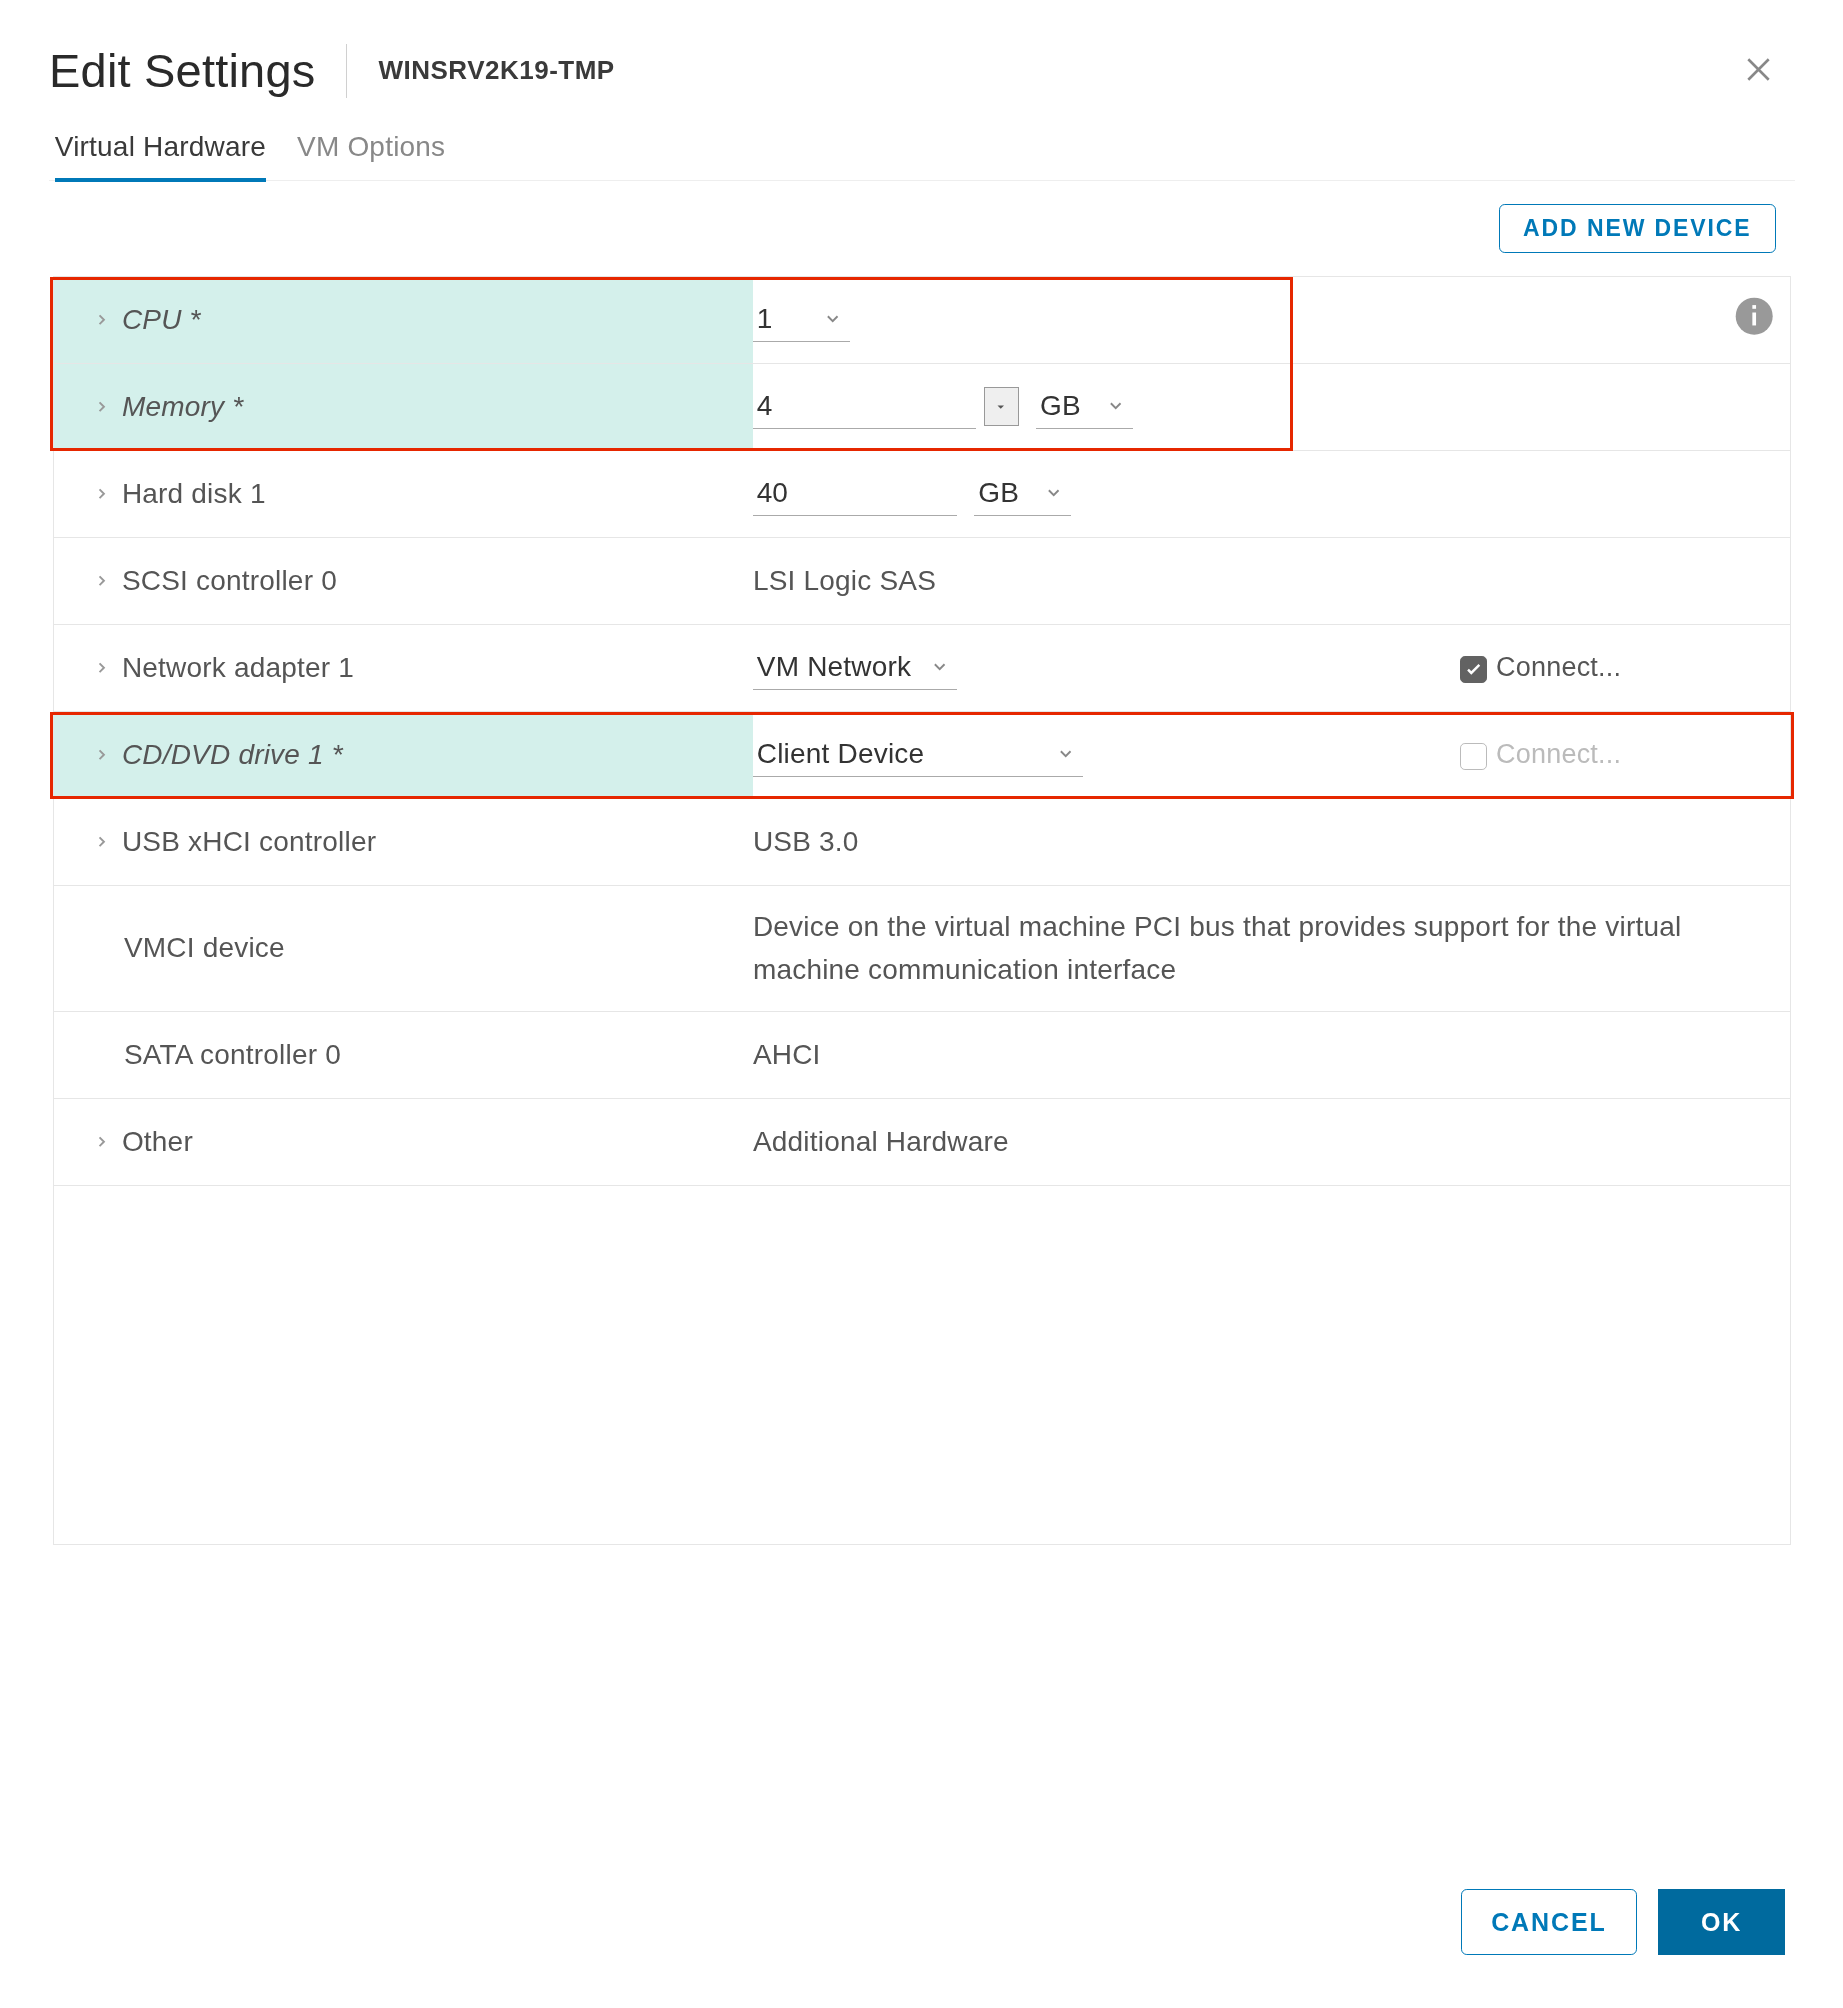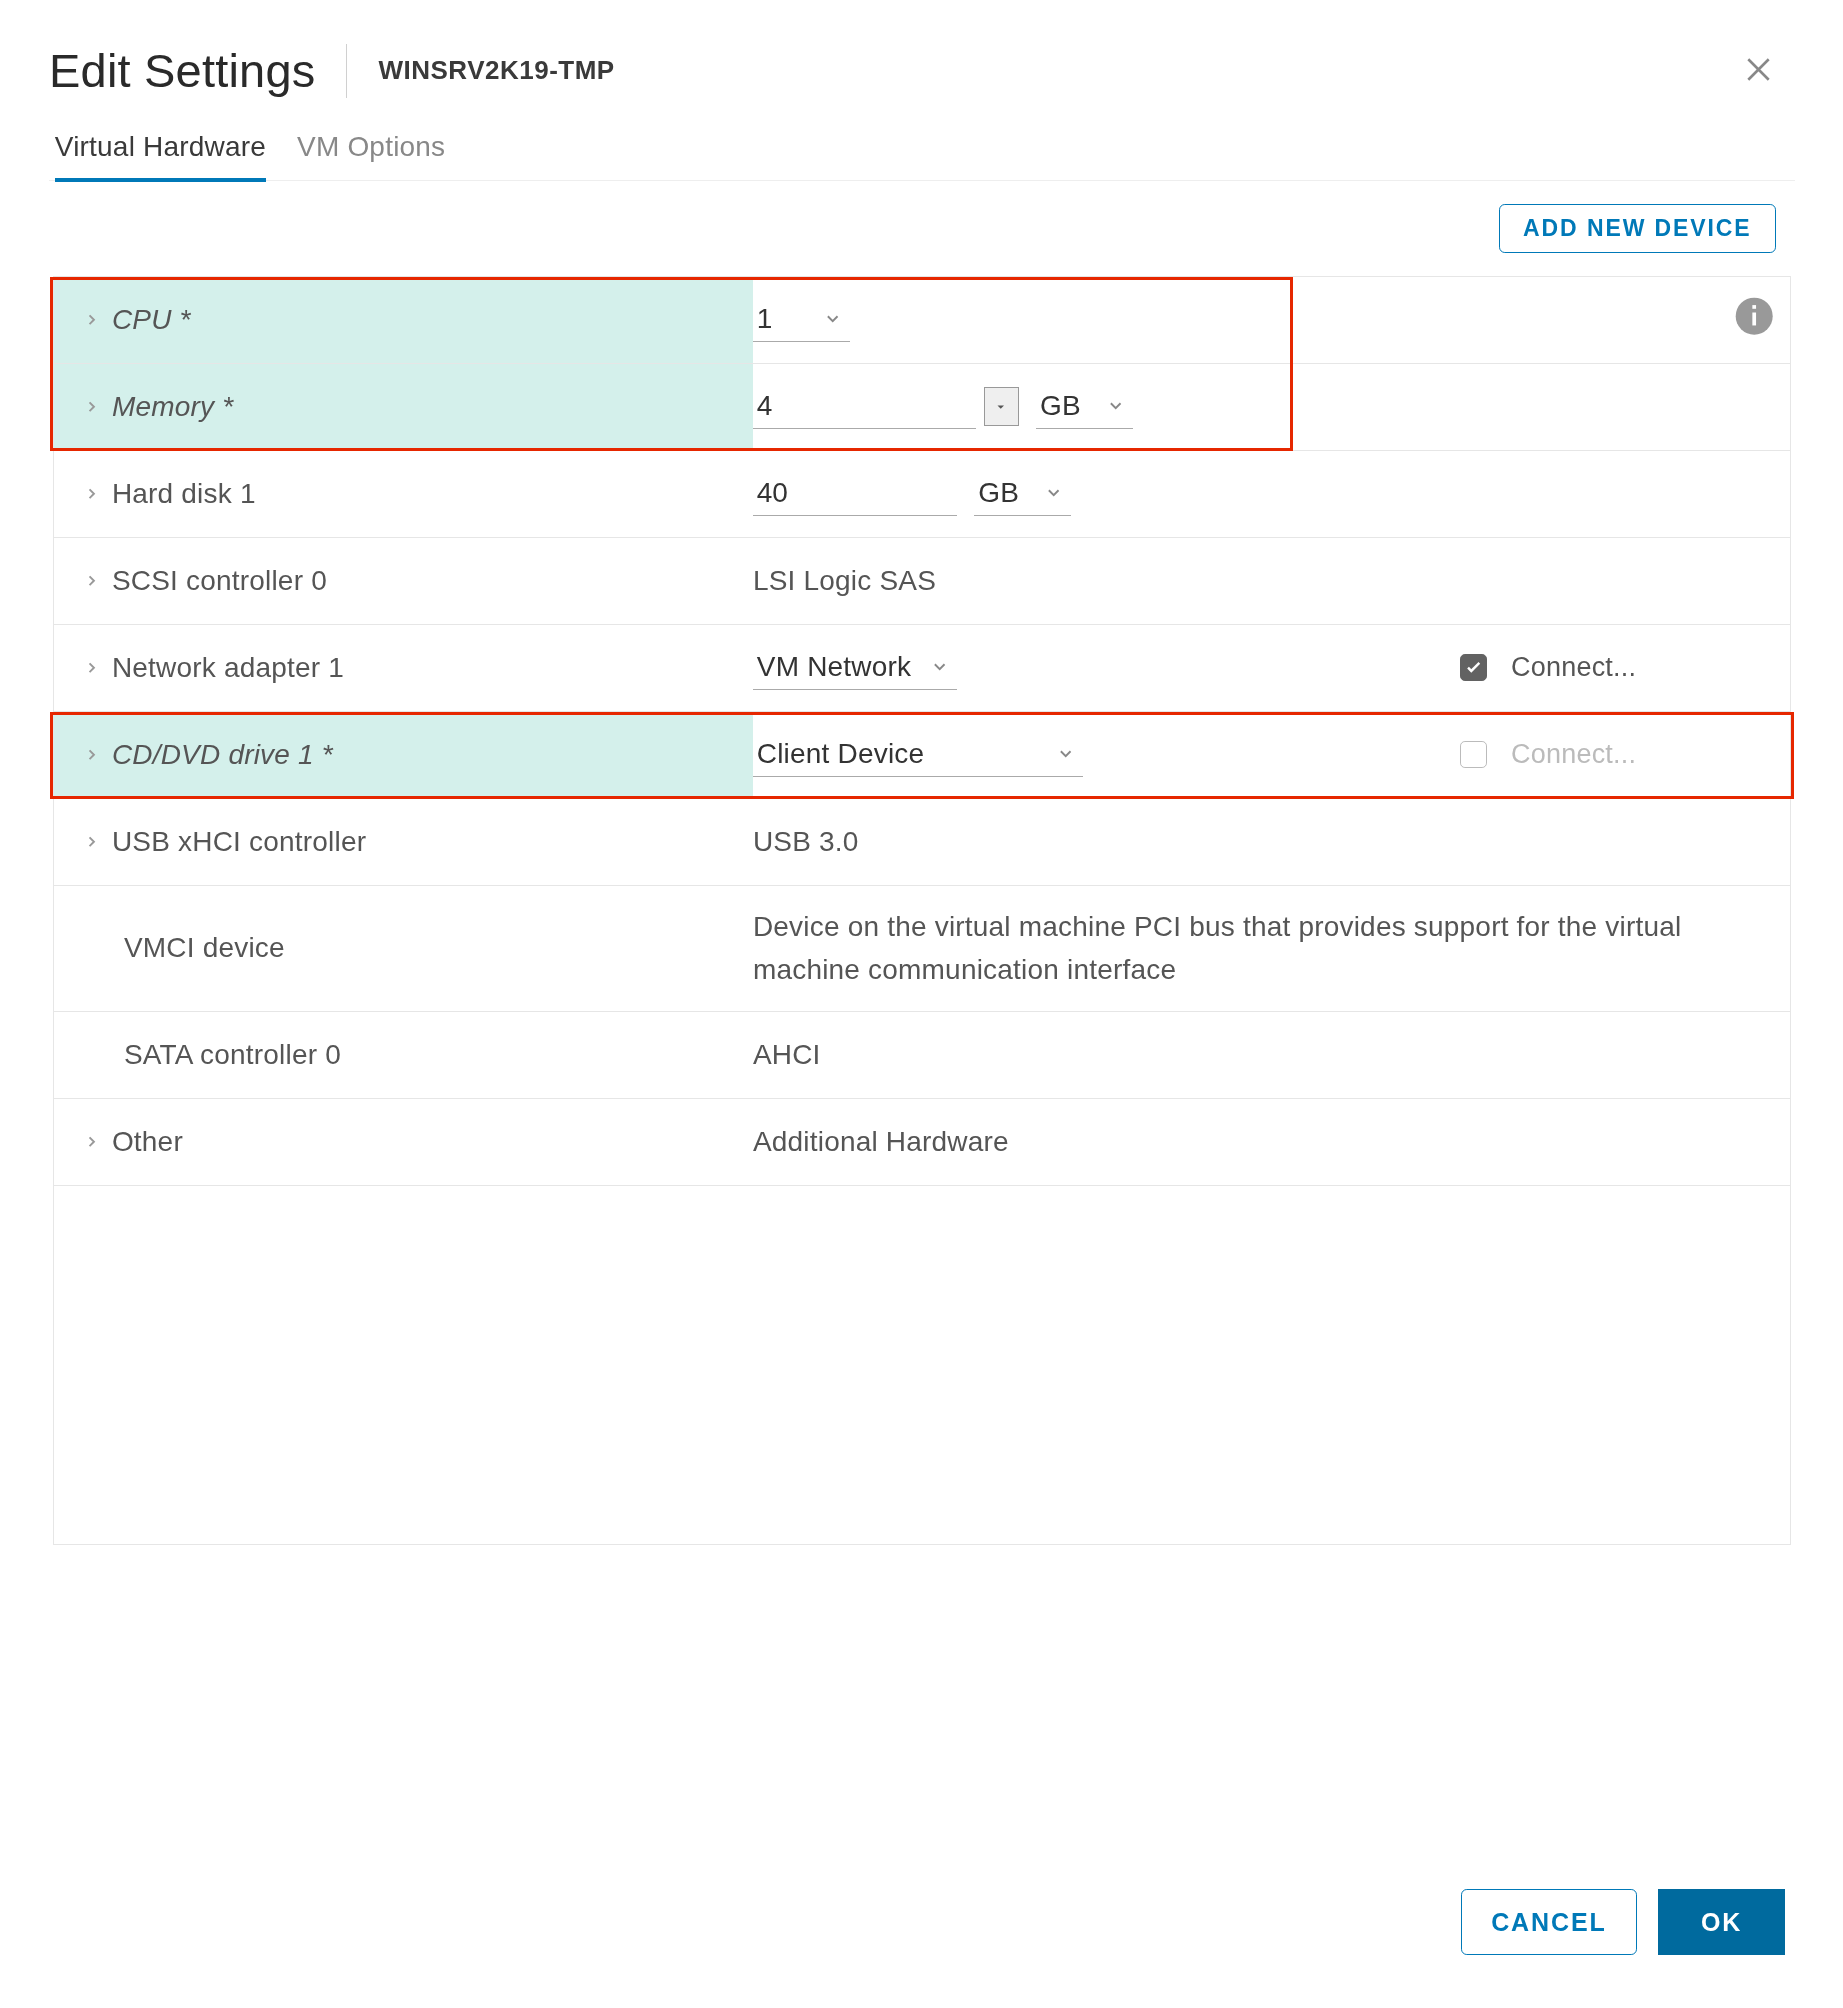--- a/index.html
+++ b/index.html
@@ -116,21 +116,21 @@
     border-bottom: 1.9px solid var(--row-border);
     min-height: 87px;
     position: relative;
   }
   .row.tall { min-height: 126px; }
   .row .info-col { justify-self: end; padding-right: 13.6px; }
   .label-cell {
     display: flex;
     align-items: center;
     gap: 9.7px;
-    padding-left: 27px;
+    padding-left: 37px;
     font-size: 28px;
     color: var(--text-mid);
   }
   .label-cell.no-exp { padding-left: 70px; }
   .expander {
     width: 21.3px;
     height: 21.3px;
     display: inline-flex;
     align-items: center;
     justify-content: center;
@@ -190,22 +190,22 @@
     margin-left: -9.7px;
   }
   .spinner-box svg { width: 15.5px; height: 15.5px; color: #555;}
   .info-icon {
     width: 29px; height: 29px;
     color: #999;
   }
   .info-icon svg { width: 100%; height: 100%; }
   .right-col {
     display: flex;
-    align-items: center;
-    gap: 24px;
+    align-items: flex-end;
+    gap: 9px;
     font-size: 27px;
   }
   .checkbox {
     width: 27px;
     height: 27px;
     border: 1.9px solid #777;
     border-radius: 4.9px;
     display: inline-flex;
     align-items: center;
     justify-content: center;

